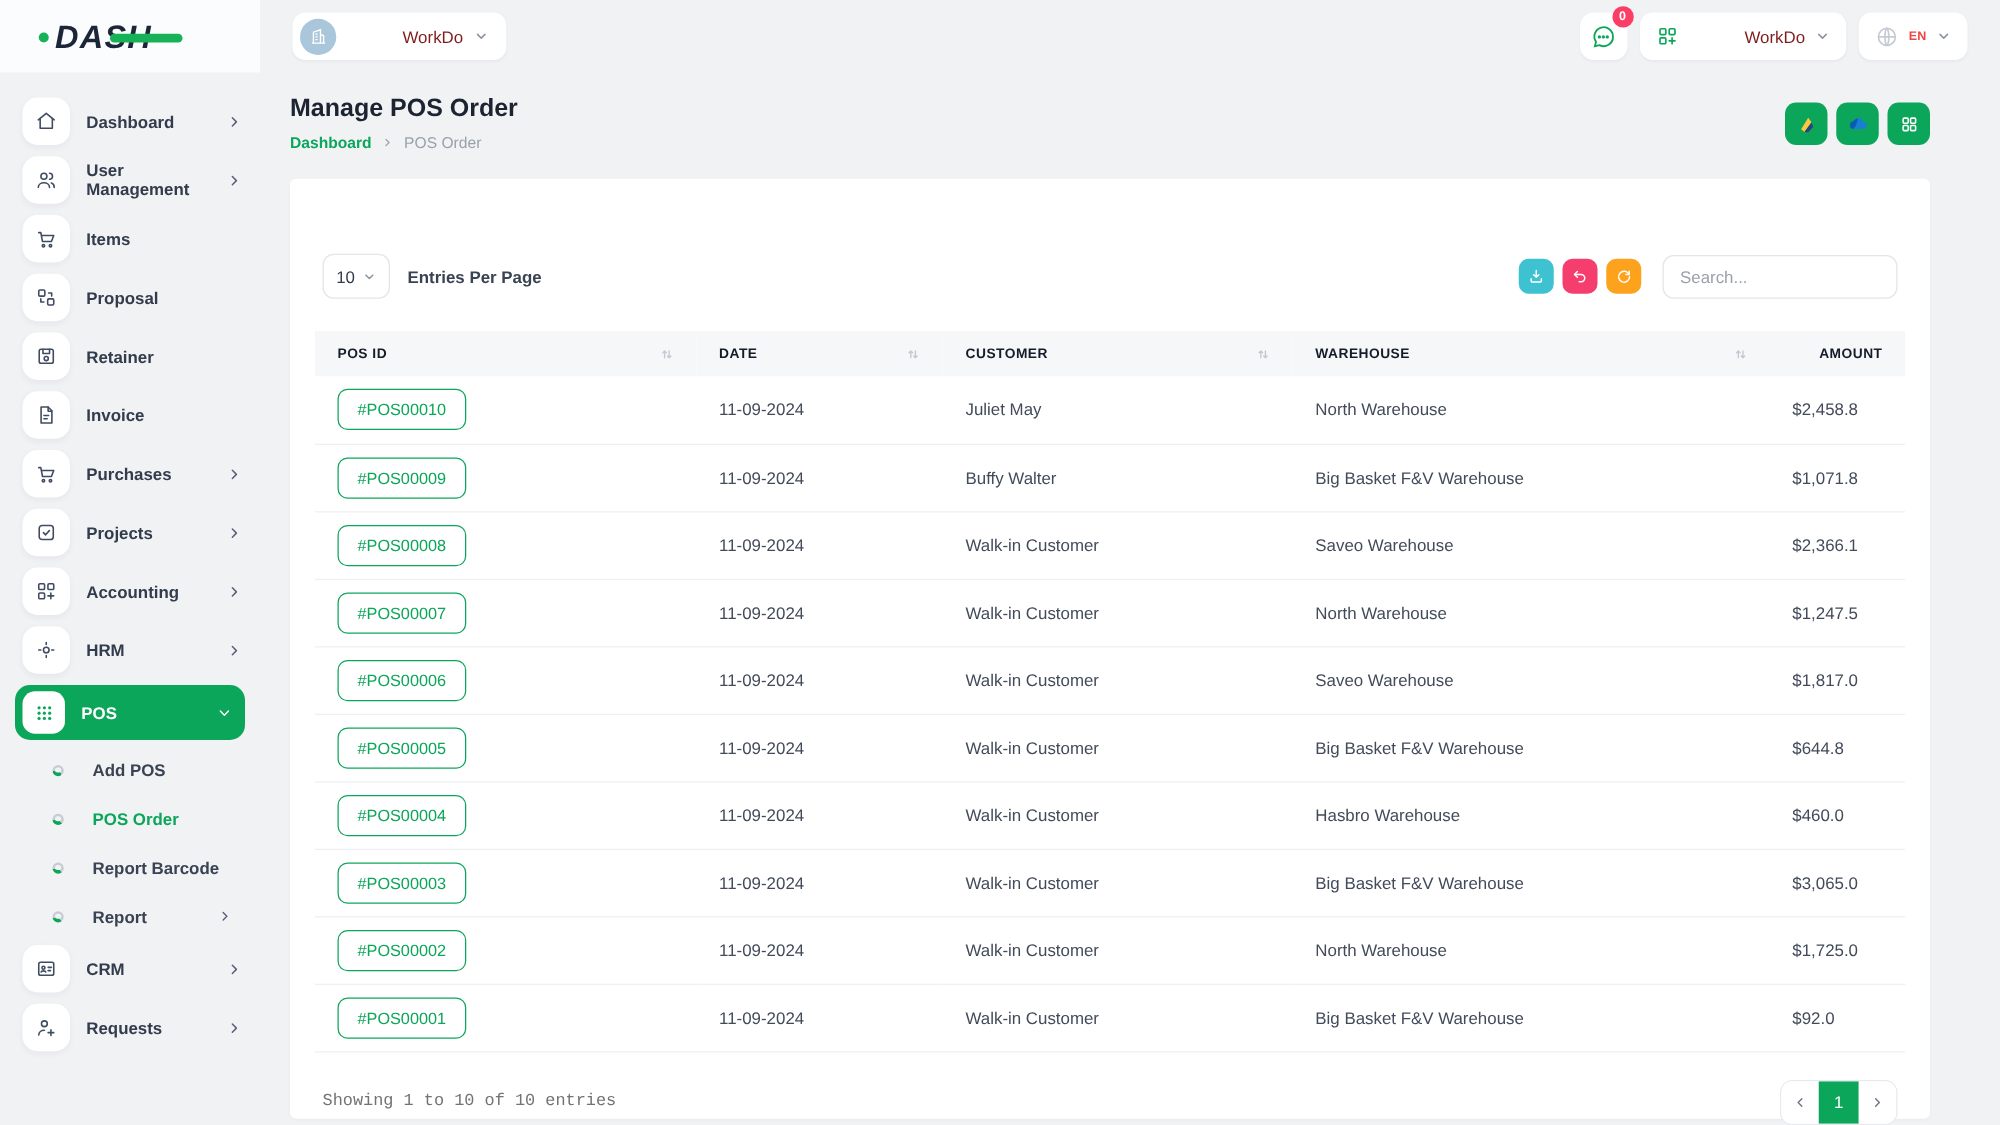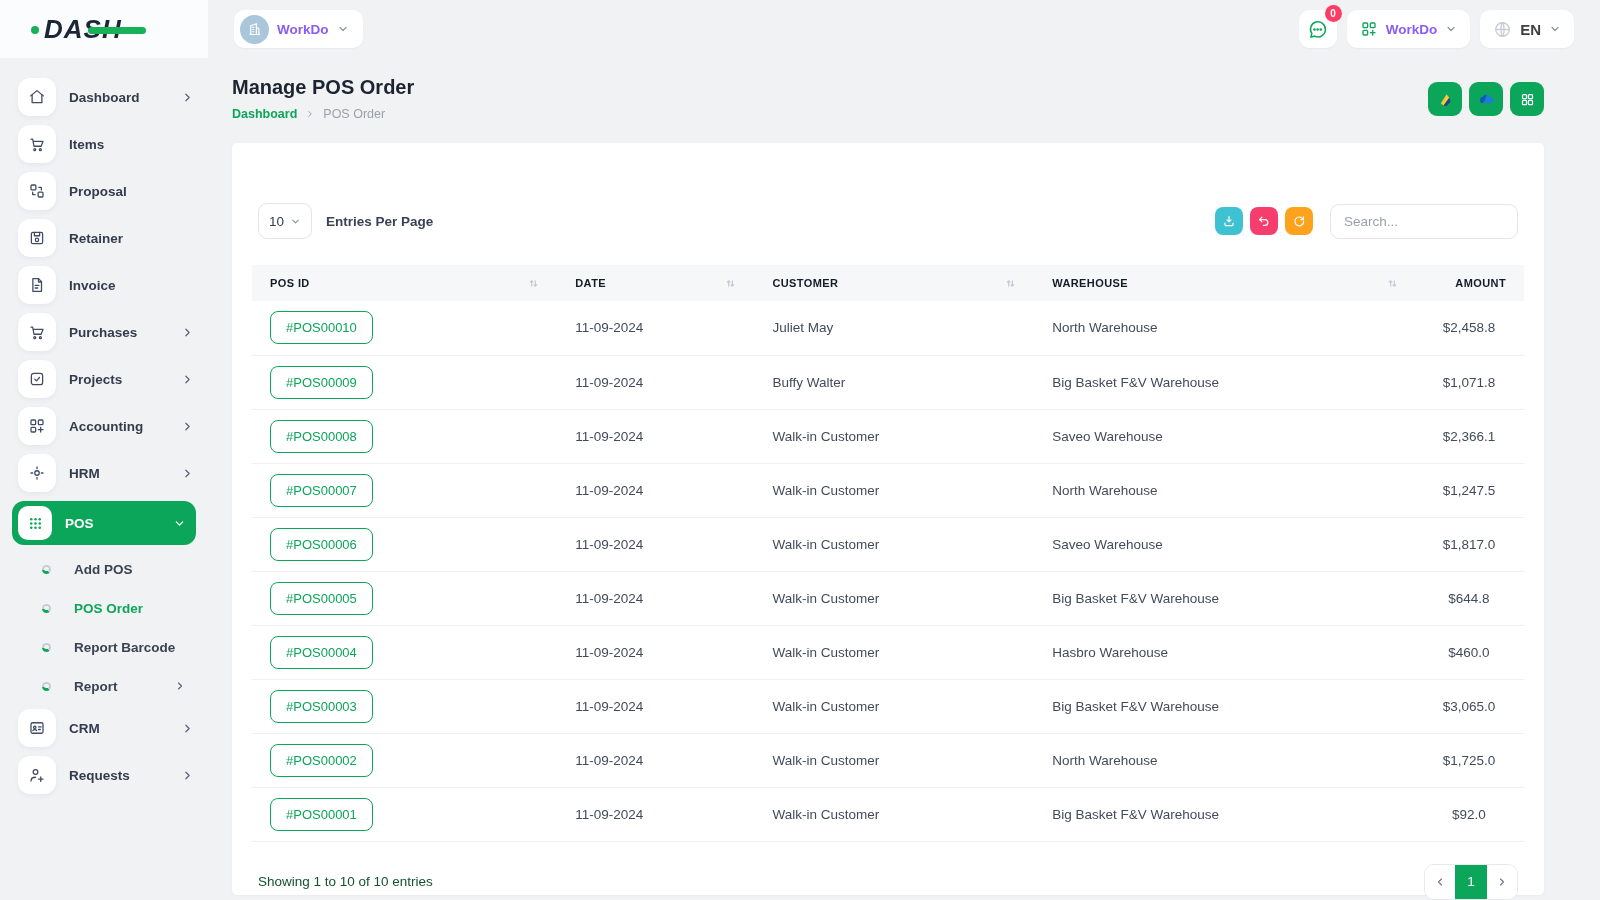--- a/index.html
+++ b/index.html
@@ -9,28 +9,28 @@
   
   .topbar { height:58px; display:flex; align-items:center; }
   .topbar-left { width:208px; height:100%; background:#fbfcfd; display:flex; align-items:center; padding-left:44px; flex:0 0 auto; }
   .logo { position:relative; display:inline-block; }
   .logo-text { font-weight:800; font-style:italic; font-size:26px; letter-spacing:1px; color:#1d2639; }
   .logo-bar { position:absolute; right:-24px; top:13px; width:58px; height:7px; border-radius:4px; background:#17b257; }
   .logo-dot { position:absolute; left:-13px; top:12px; width:8px; height:8px; border-radius:50%; background:#17b257; }
   .pill { background:#fff; border-radius:10px; height:38px; display:flex; align-items:center; gap:8px; padding:0 13px; box-shadow:0 1px 2px rgba(20,30,60,.04); cursor:pointer; }
   .ws-pill { margin-left:26px; padding:0 14px 0 6px; }
   .avatar { width:29px; height:29px; border-radius:50%; background:#a9c6da; display:flex; align-items:center; justify-content:center; }
-  .pill-label { font-size:13.5px; font-weight:700; color:#8b5cf6; }
+  .pill-label { font-size:13.5px; font-weight:400; color:#7f1d1d;margin-left:45px; }
   .topbar-right { margin-left:auto; display:flex; align-items:center; gap:10px; padding-right:26px; }
   .icon-tile { position:relative; width:38px; height:38px; background:#fff; border-radius:11px; display:flex; align-items:center; justify-content:center; box-shadow:0 1px 2px rgba(20,30,60,.04); cursor:pointer; }
   .badge { position:absolute; top:-5px; right:-5px; min-width:17px; height:17px; border-radius:9px; background:#fb3e66; color:#fff; font-size:10px; font-weight:700; display:flex; align-items:center; justify-content:center; padding:0 4px; }
   .accent-ic { color:#0ca65a; }
   .muted-ic { color:#c6cbd3; }
   .chev { color:#8b93a1; }
-  .lang-code { color:#404040; font-size:15px; font-weight:700; }
+  .lang-code { color:#ef4444; font-size:10px; font-weight:700; }
 
   
   .shell { display:flex; height:842px; }
   .sidebar { width:208px; flex:0 0 auto; padding:20px 0 0 0; overflow:hidden; }
   .content { flex:1; padding:18px 56px 0 24px; }
 
   
   .side-item { display:flex; align-items:center; gap:13px; height:38px; margin:0 14px 9px 18px; cursor:pointer; }
   .side-tile { width:38px; height:38px; flex:0 0 auto; background:#fff; border-radius:12px; display:flex; align-items:center; justify-content:center; color:#414c62; box-shadow:0 2px 5px rgba(30,40,80,.05); }
   .side-label { font-size:13.5px; font-weight:700; color:#333c4d; }
@@ -70,27 +70,27 @@
   .search-input::placeholder { color:#9aa1ab; }
 
   
   table { width:100%; border-collapse:collapse; }
   thead th { background:#f6f7f9; height:36px; font-size:11px; font-weight:700; letter-spacing:.4px; color:#141b29; text-align:left; padding:0 18px; }
   thead th .th-inner { display:flex; align-items:center; justify-content:space-between; }
   thead th.num { text-align:right; }
   thead th.num .th-inner { justify-content:flex-end; }
   tbody td { height:54px; border-bottom:1px solid #eef0f3; font-size:13.5px; color:#434b5a; padding:0 18px; }
   tbody tr:last-child td { border-bottom:1px solid #eef0f3; }
-  td.num { text-align:center; padding-right:20px; }
+  td.num { text-align:left; padding-right:20px; }
   .pos-badge { display:inline-block; border:1px solid #0ca65a; color:#0ca65a; border-radius:8px; padding:8px 15px; font-size:13px; font-weight:400; background:#fff; cursor:pointer; }
   .sort-ic { color:#c4c9d1; display:flex; }
 
   
   .card-footer { display:flex; align-items:center; justify-content:space-between; padding:22px 6px 0 6px; }
-  .summary { font-size:13.5px; color:#14532d; }
+  .summary { font-size:13.5px; color:#737373;font-family:Liberation Mono, monospace; }
   .pagination { display:flex; align-items:center; background:#fff; border:1px solid #e7e9ee; border-radius:10px; overflow:hidden; }
   .page-nav { width:30px; height:34px; display:flex; align-items:center; justify-content:center; color:#6b7484; cursor:pointer; background:#fff; border:none; }
   .page-num { width:32px; height:34px; display:flex; align-items:center; justify-content:center; background:#0ca65a; color:#fff; font-size:13.5px; cursor:pointer; }
 
   svg { display:block; }
 </style>
 </head>
 <body>
 
 <div class="topbar">
@@ -178,20 +178,36 @@
           </svg>
         </span>
       <span class="side-label">Dashboard</span>
       <span class="side-chev">
           <svg width="13" height="13" viewBox="0 0 24 24" fill="none" stroke="currentColor" stroke-width="2.2" stroke-linecap="round" stroke-linejoin="round">
             <polyline points="9 6 15 12 9 18"></polyline>
           </svg>
         </span>
     </div>
 
+    <div class="side-item">
+      <span class="side-tile">
+          <svg width="18" height="18" viewBox="0 0 24 24" fill="none" stroke="currentColor" stroke-width="1.7" stroke-linecap="round">
+            <circle cx="9.5" cy="8" r="3.2"></circle>
+            <path d="M3.5 20c0-3.2 2.8-5 6-5s6 1.8 6 5"></path>
+            <path d="M15.5 4.8a3.2 3.2 0 0 1 0 6.4"></path>
+            <path d="M17.5 15.2c2 .6 3 2.2 3 4.8"></path>
+          </svg>
+        </span>
+      <span class="side-label">User Management</span>
+      <span class="side-chev">
+          <svg width="13" height="13" viewBox="0 0 24 24" fill="none" stroke="currentColor" stroke-width="2.2" stroke-linecap="round" stroke-linejoin="round">
+            <polyline points="9 6 15 12 9 18"></polyline>
+          </svg>
+        </span>
+    </div>
 
     <div class="side-item">
       <span class="side-tile">
           <svg width="18" height="18" viewBox="0 0 24 24" fill="none" stroke="currentColor" stroke-width="1.7" stroke-linecap="round" stroke-linejoin="round">
             <circle cx="9" cy="19.5" r="1.3"></circle>
             <circle cx="16.5" cy="19.5" r="1.3"></circle>
             <path d="M4 5.5h2.2L8 15h9.5l2.5-6.5H7"></path>
           </svg>
         </span>
       <span class="side-label">Items</span>

